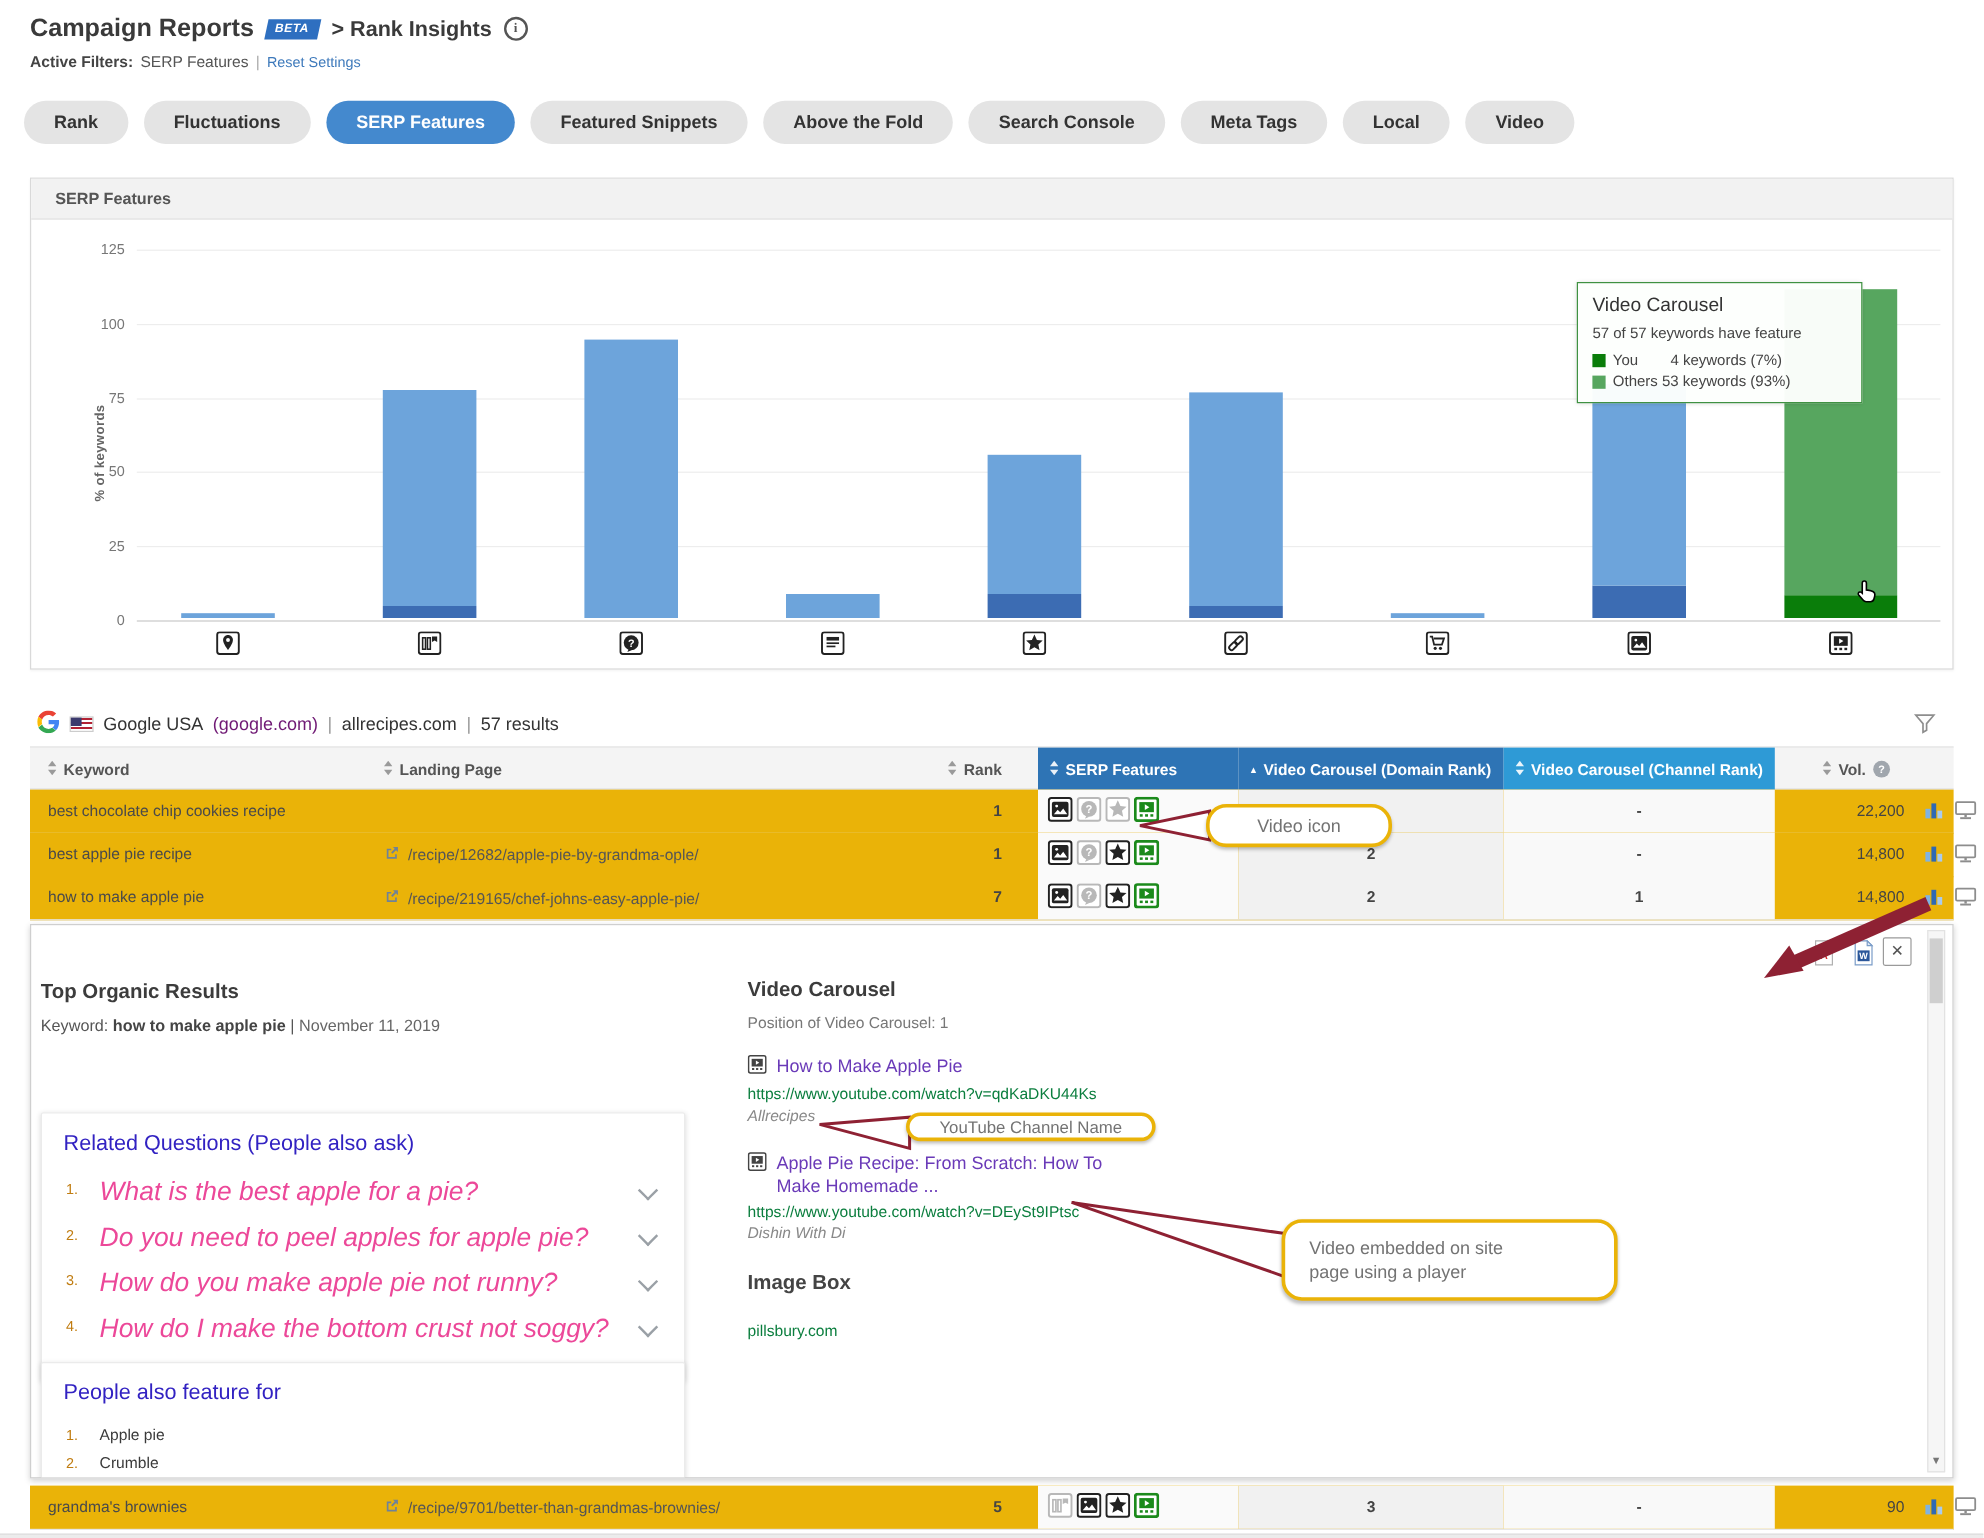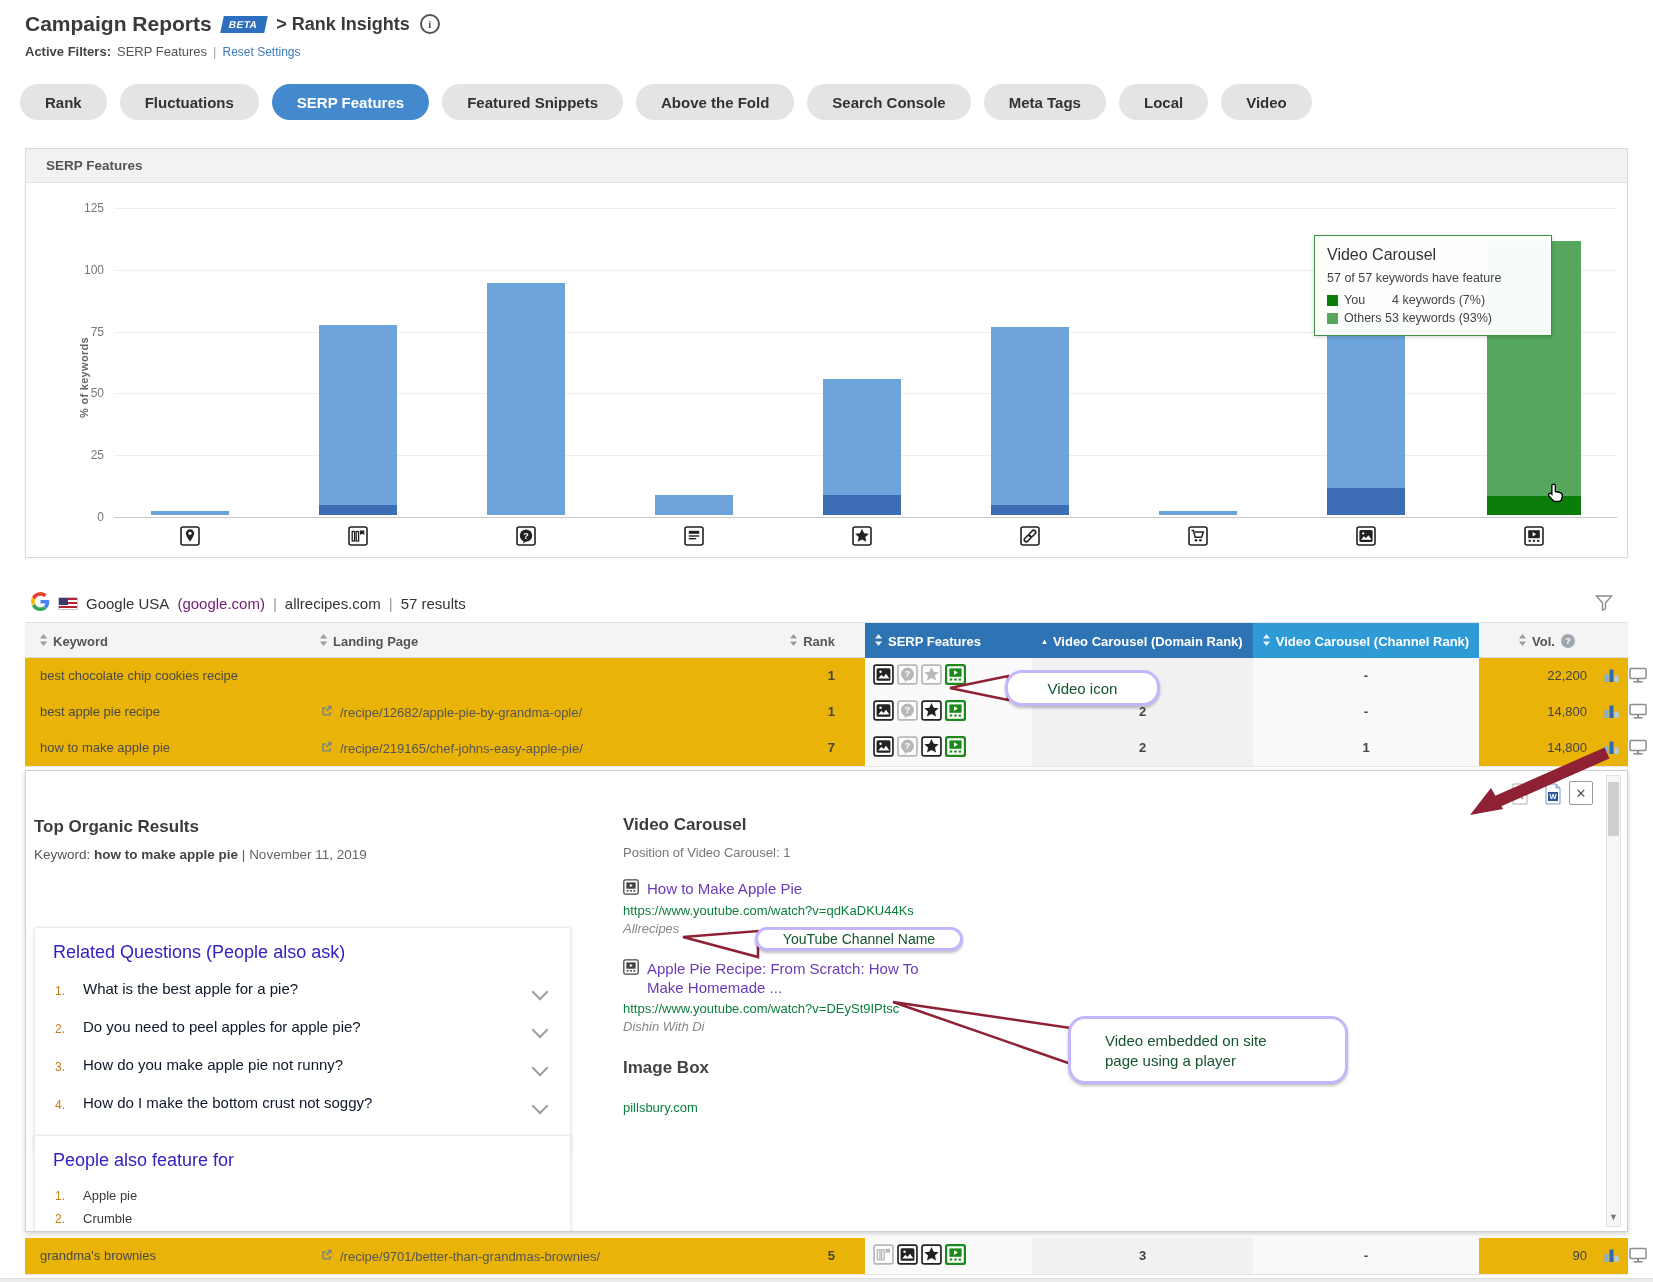--- a/index.html
+++ b/index.html
@@ -96,44 +96,44 @@
   .tor-sub{position:absolute;left:8px;top:76px;font-size:13.5px;color:#555;}
   .tor-sub b{color:#444;}
   .tor-sub .dt{color:#666;}
   .card{position:absolute;left:8px;width:537px;background:#fff;border:1px solid #ebebeb;border-radius:2px;
         box-shadow:0 1px 4px rgba(0,0,0,.12);box-sizing:border-box;}
   #card-rq{top:116px;height:224px;margin-top:40px;}
   #card-ps{top:364px;height:130px;}
   .card-title{position:absolute;left:18px;top:14px;font-size:18px;color:#3222c2;}
   .q-row{position:absolute;left:0;right:0;height:38px;cursor:pointer;}
   .q-num{position:absolute;left:20px;top:4px;font-size:12px;color:#c07c10;}
-  .q-txt{position:absolute;left:48px;top:0px;font-size:15px;color:#0f172a;}
+  .q-txt{position:absolute;left:48px;top:0px;font-size:22px;color:#ec4899;font-style:italic;}
   .q-chev{position:absolute;right:24px;top:6px;width:10px;height:10px;border-right:2px solid #9aa0a6;
           border-bottom:2px solid #9aa0a6;transform:rotate(45deg);}
   .ps-item{position:absolute;left:0;font-size:13px;color:#3a3a3a;}
   .ps-item .q-num{position:static;margin-right:18px;}
 
   .vc-title{position:absolute;left:597px;top:44px;font-size:17px;font-weight:bold;color:#3c3c3c;}
   .vc-pos{position:absolute;left:597px;top:74px;font-size:13px;color:#777;}
   .vc-list{position:absolute;left:597px;top:108px;width:310px;}
   .ventry{margin-bottom:23px;}
   .vtitle{font-size:15px;color:#6a3ab8;display:flex;gap:8px;align-items:flex-start;cursor:pointer;line-height:19px;}
   .vurl{font-size:13px;color:#0b7e3e;margin-top:3px;word-break:break-all;max-width:295px;line-height:17px;}
   .vchan{font-size:13px;color:#888;font-style:italic;margin-top:2px;}
   .ib-title{font-size:17px;font-weight:bold;color:#444;margin-top:24px;}
   .ib-site{font-size:13px;color:#0b7e3e;margin-top:22px;cursor:pointer;}
 
   
-  .callout{position:absolute;background:#fff;border:3px solid #c4b5fd;border-radius:17px;display:flex;
-           align-items:center;justify-content:center;font-size:15px;color:#14532d;z-index:52;
+  .callout{position:absolute;background:#fff;border:3px solid #eab308;border-radius:17px;display:flex;
+           align-items:center;justify-content:center;font-size:15px;color:#737373;z-index:52;
            box-shadow:0 2px 3px rgba(0,0,0,.25);box-sizing:border-box;}
   #co-video{left:1005px;top:670px;width:155px;height:36px;}
   #co-channel{left:755px;top:927px;width:208px;height:24px;font-size:14px;}
   #co-embed{left:1068px;top:1016px;width:280px;height:68px;flex-direction:column;align-items:flex-start;
-            padding-left:34px;justify-content:center;gap:3px;}
+            padding-left:20px;justify-content:center;gap:3px;}
   .overlay{position:absolute;inset:0;pointer-events:none;z-index:50;}
 
   .bottom-strip{position:absolute;left:0;top:1278px;width:1653px;height:4px;background:#ececec;border-top:1px solid #ddd;}
   .cursor-hand{position:absolute;left:1545px;top:482px;z-index:40;}
 </style>
 </head>
 <body>
 <div class="stage">
 
   <div class="hdr">

